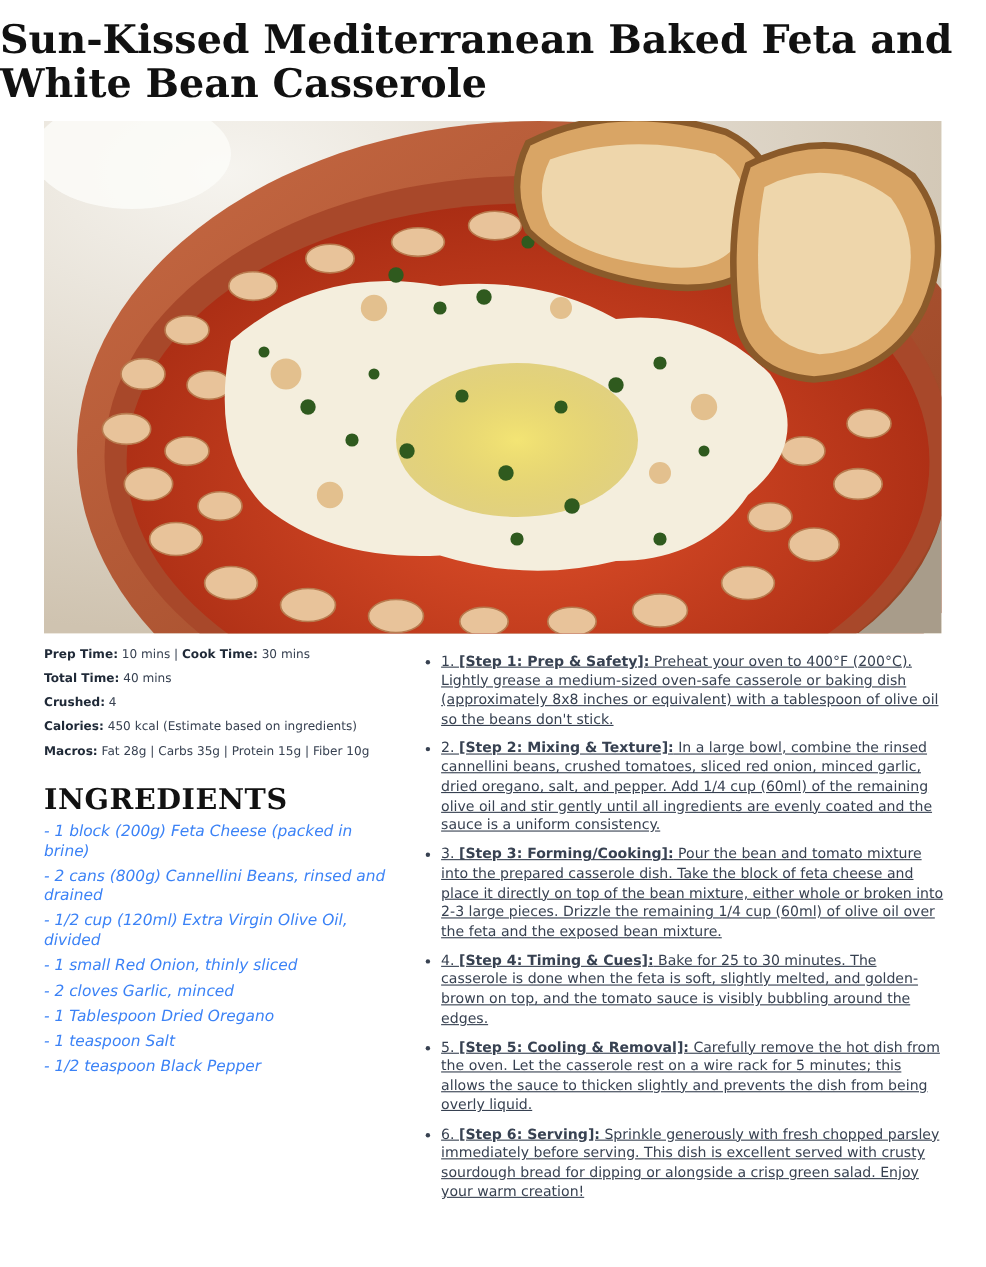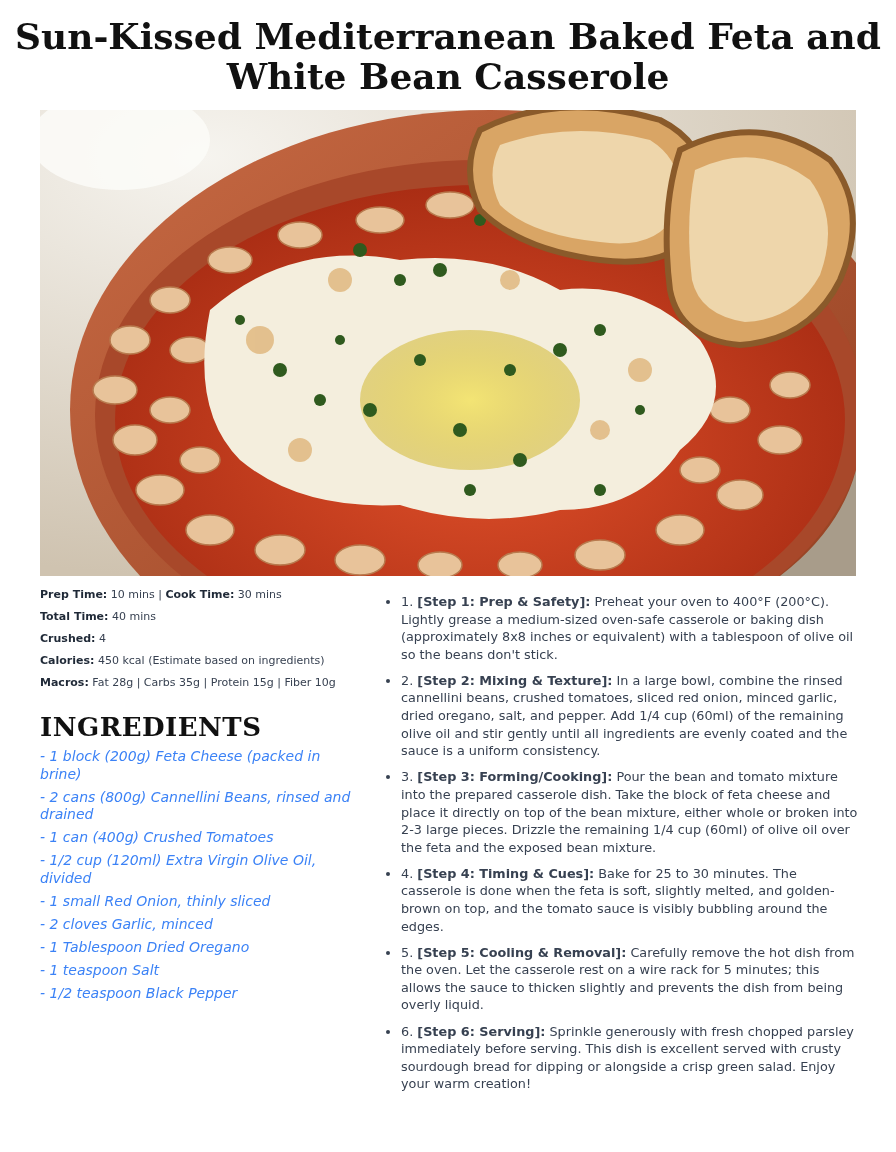--- a/index.html
+++ b/index.html
@@ -1,28 +1,28 @@
 <!DOCTYPE html>
 <html><head>
 <meta charset="utf-8">
 <style>
   html, body { margin: 0; padding: 0; background: #ffffff; }
   body { width: 896px; height: 1152px; position: relative; overflow: hidden; font-family: "DejaVu Sans", sans-serif; color: #374151; }
-  .title { position: absolute; left: 0; top: 16px; width: 896px; text-align: center; font-family: "DejaVu Serif", serif; font-weight: bold; font-size: 36px; line-height: 40px; color: #111111; margin: 0; }
+  .title { position: absolute; left: 0; top: 16px; width: 896px; text-align: left; font-family: "DejaVu Serif", serif; font-weight: bold; font-size: 36px; line-height: 40px; color: #111111; margin: 0; }
   .hero { position: absolute; left: 40px; top: 110px; width: 816px; height: 466px; overflow: hidden; background: #e9e4da; }
   .hero svg { display: block; }
   .left { position: absolute; left: 40px; top: 584px; width: 320px; }
   .meta p { margin: 0; font-size: 11px; line-height: 22px; color: #374151; }
   .meta b { color: #1f2937; }
   .h2 { font-family: "DejaVu Serif", serif; font-weight: bold; font-size: 26px; line-height: 30px; color: #111111; margin: 0; letter-spacing: 0.5px; }
   .ingredients-h { margin-top: 18px; }
   .ing-list { list-style: none; margin: 6px 0 0 0; padding: 0; }
   .ing-list li { font-size: 14px; line-height: 17.5px; color: #3b82f6; margin-bottom: 5.5px; font-style: italic; }
   .right { position: absolute; left: 379px; top: 584px; width: 480px; }
-  .steps { margin: 9px 0 0 0; padding: 0 0 0 22px; }
+  .steps { margin: 9px 0 0 0; padding: 0 0 0 22px; text-decoration: underline; }
   .steps li { font-size: 12.8px; line-height: 17.6px; color: #374151; margin-bottom: 8.5px; }
   .steps li::marker { color: #374151; }
   .steps b { color: #374151; }
 </style>
 </head>
 <body>
 
 <h1 class="title">Sun-Kissed Mediterranean Baked Feta and White Bean Casserole</h1>
 
 <div class="hero" aria-label="Terracotta casserole dish of baked feta with white beans in tomato sauce, olive oil, chopped parsley, and toasted bread slices">
@@ -131,21 +131,20 @@
     <p><b>Total Time:</b><span> 40 mins</span></p>
     <p><b>Crushed:</b><span> 4</span></p>
     <p><b>Calories:</b><span> 450 kcal (Estimate based on ingredients)</span></p>
     <p><b>Macros:</b><span> Fat 28g | Carbs 35g | Protein 15g | Fiber 10g</span></p>
   </div>
 
   <h2 class="h2 ingredients-h">INGREDIENTS</h2>
   <ul class="ing-list">
     <li>- 1 block (200g) Feta Cheese (packed in brine)</li>
     <li>- 2 cans (800g) Cannellini Beans, rinsed and drained</li>
-    <li>- 1 can (400g) Crushed Tomatoes</li>
     <li>- 1/2 cup (120ml) Extra Virgin Olive Oil, divided</li>
     <li>- 1 small Red Onion, thinly sliced</li>
     <li>- 2 cloves Garlic, minced</li>
     <li>- 1 Tablespoon Dried Oregano</li>
     <li>- 1 teaspoon Salt</li>
     <li>- 1/2 teaspoon Black Pepper</li>
   </ul>
 </div>
 
 <div class="right">

